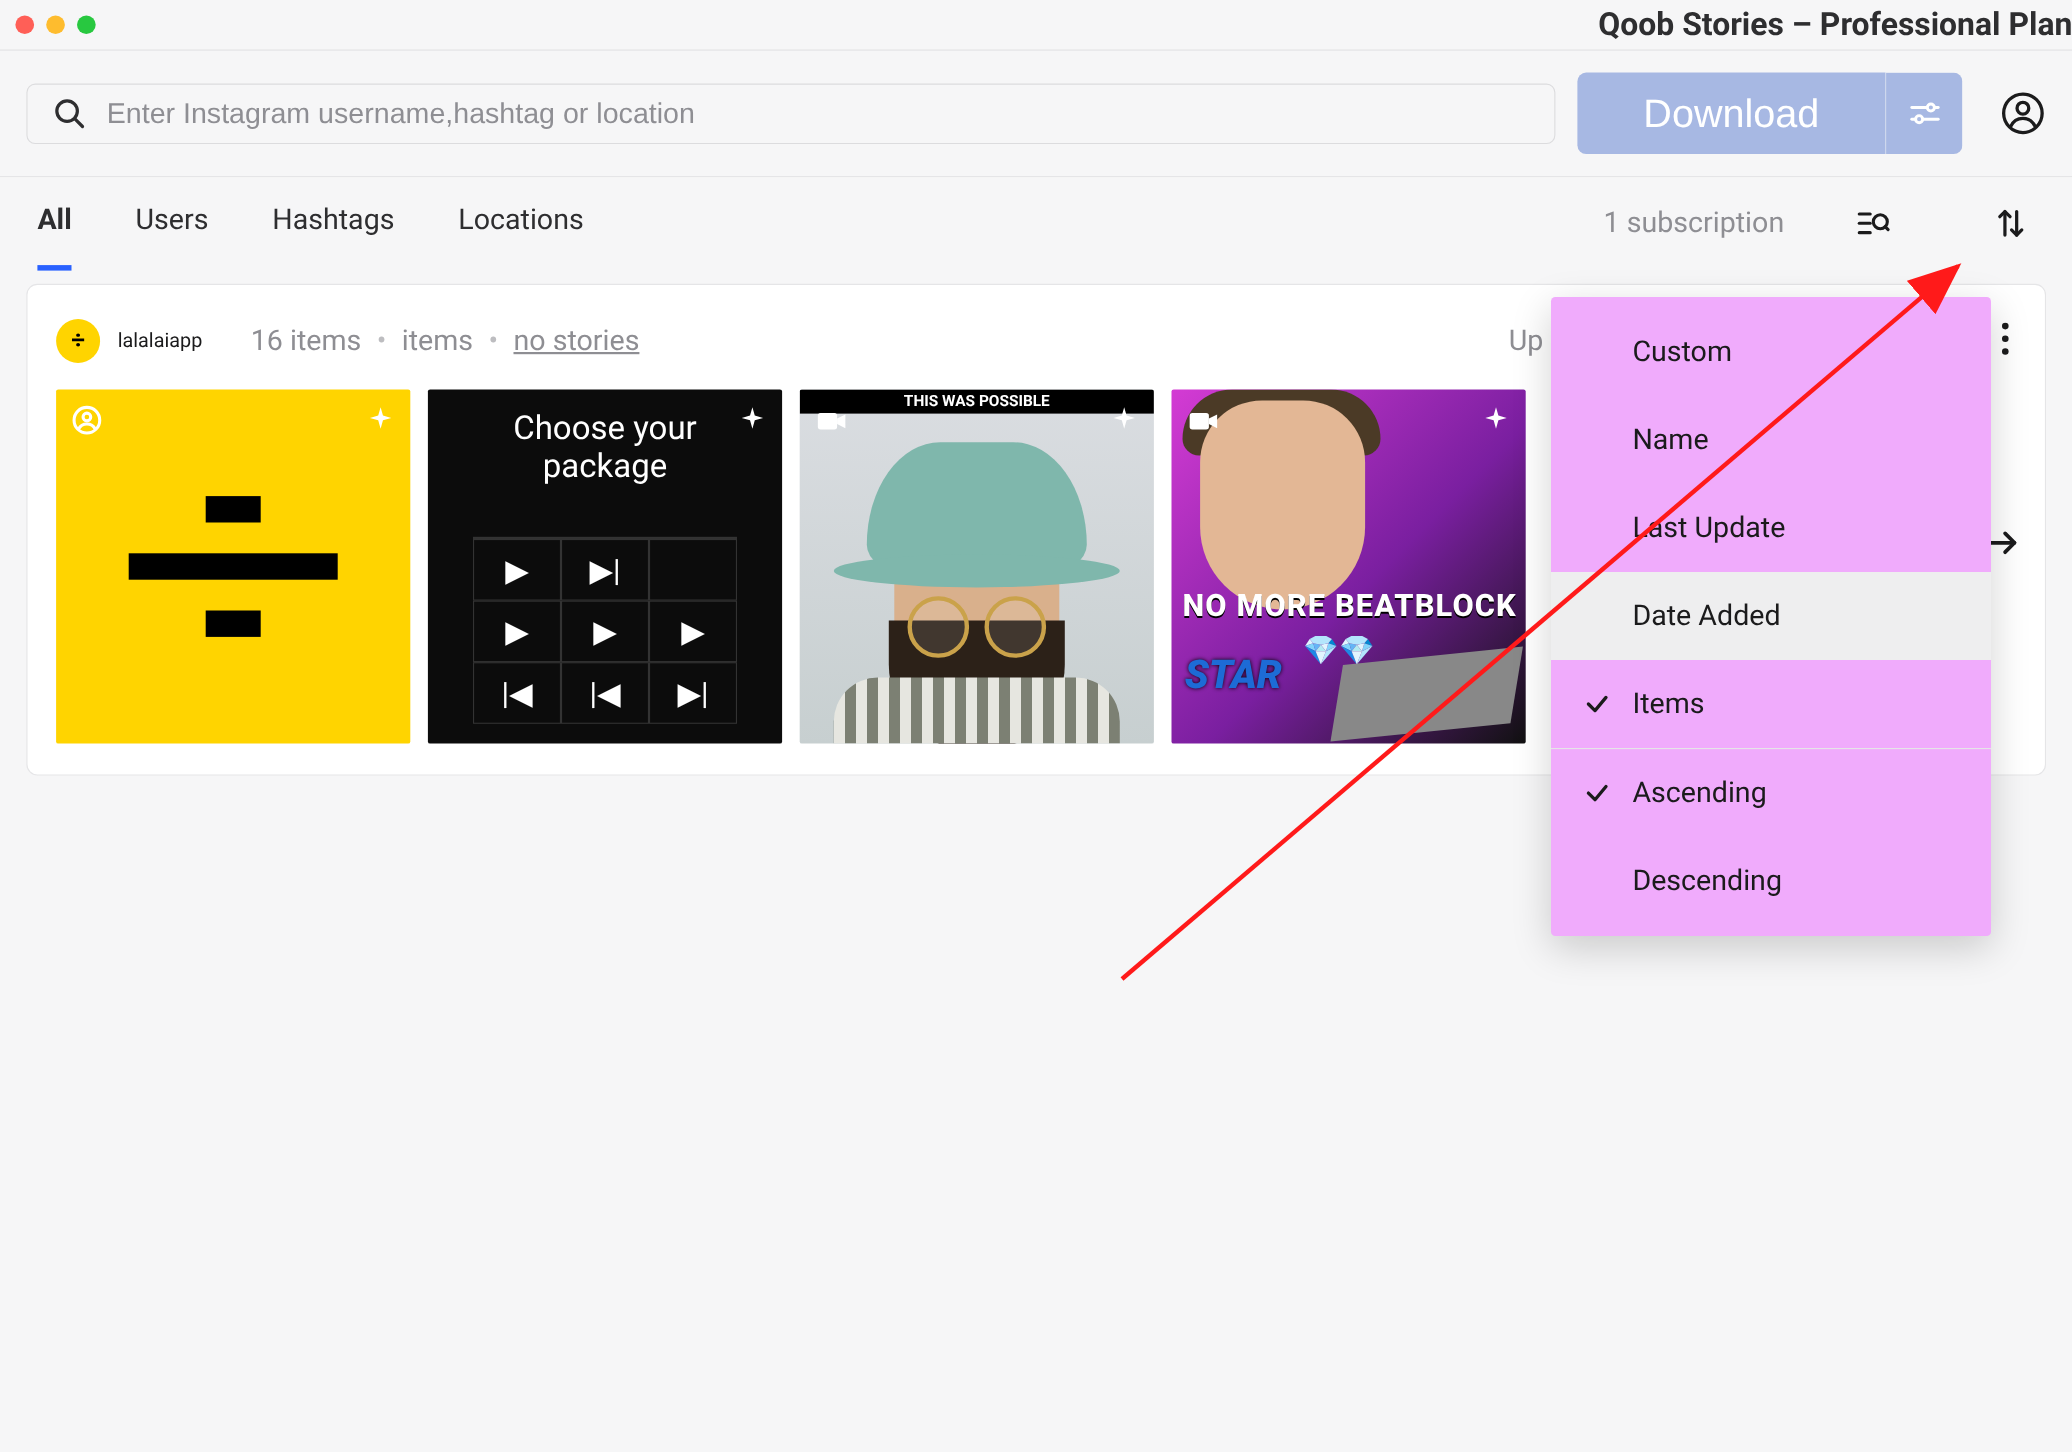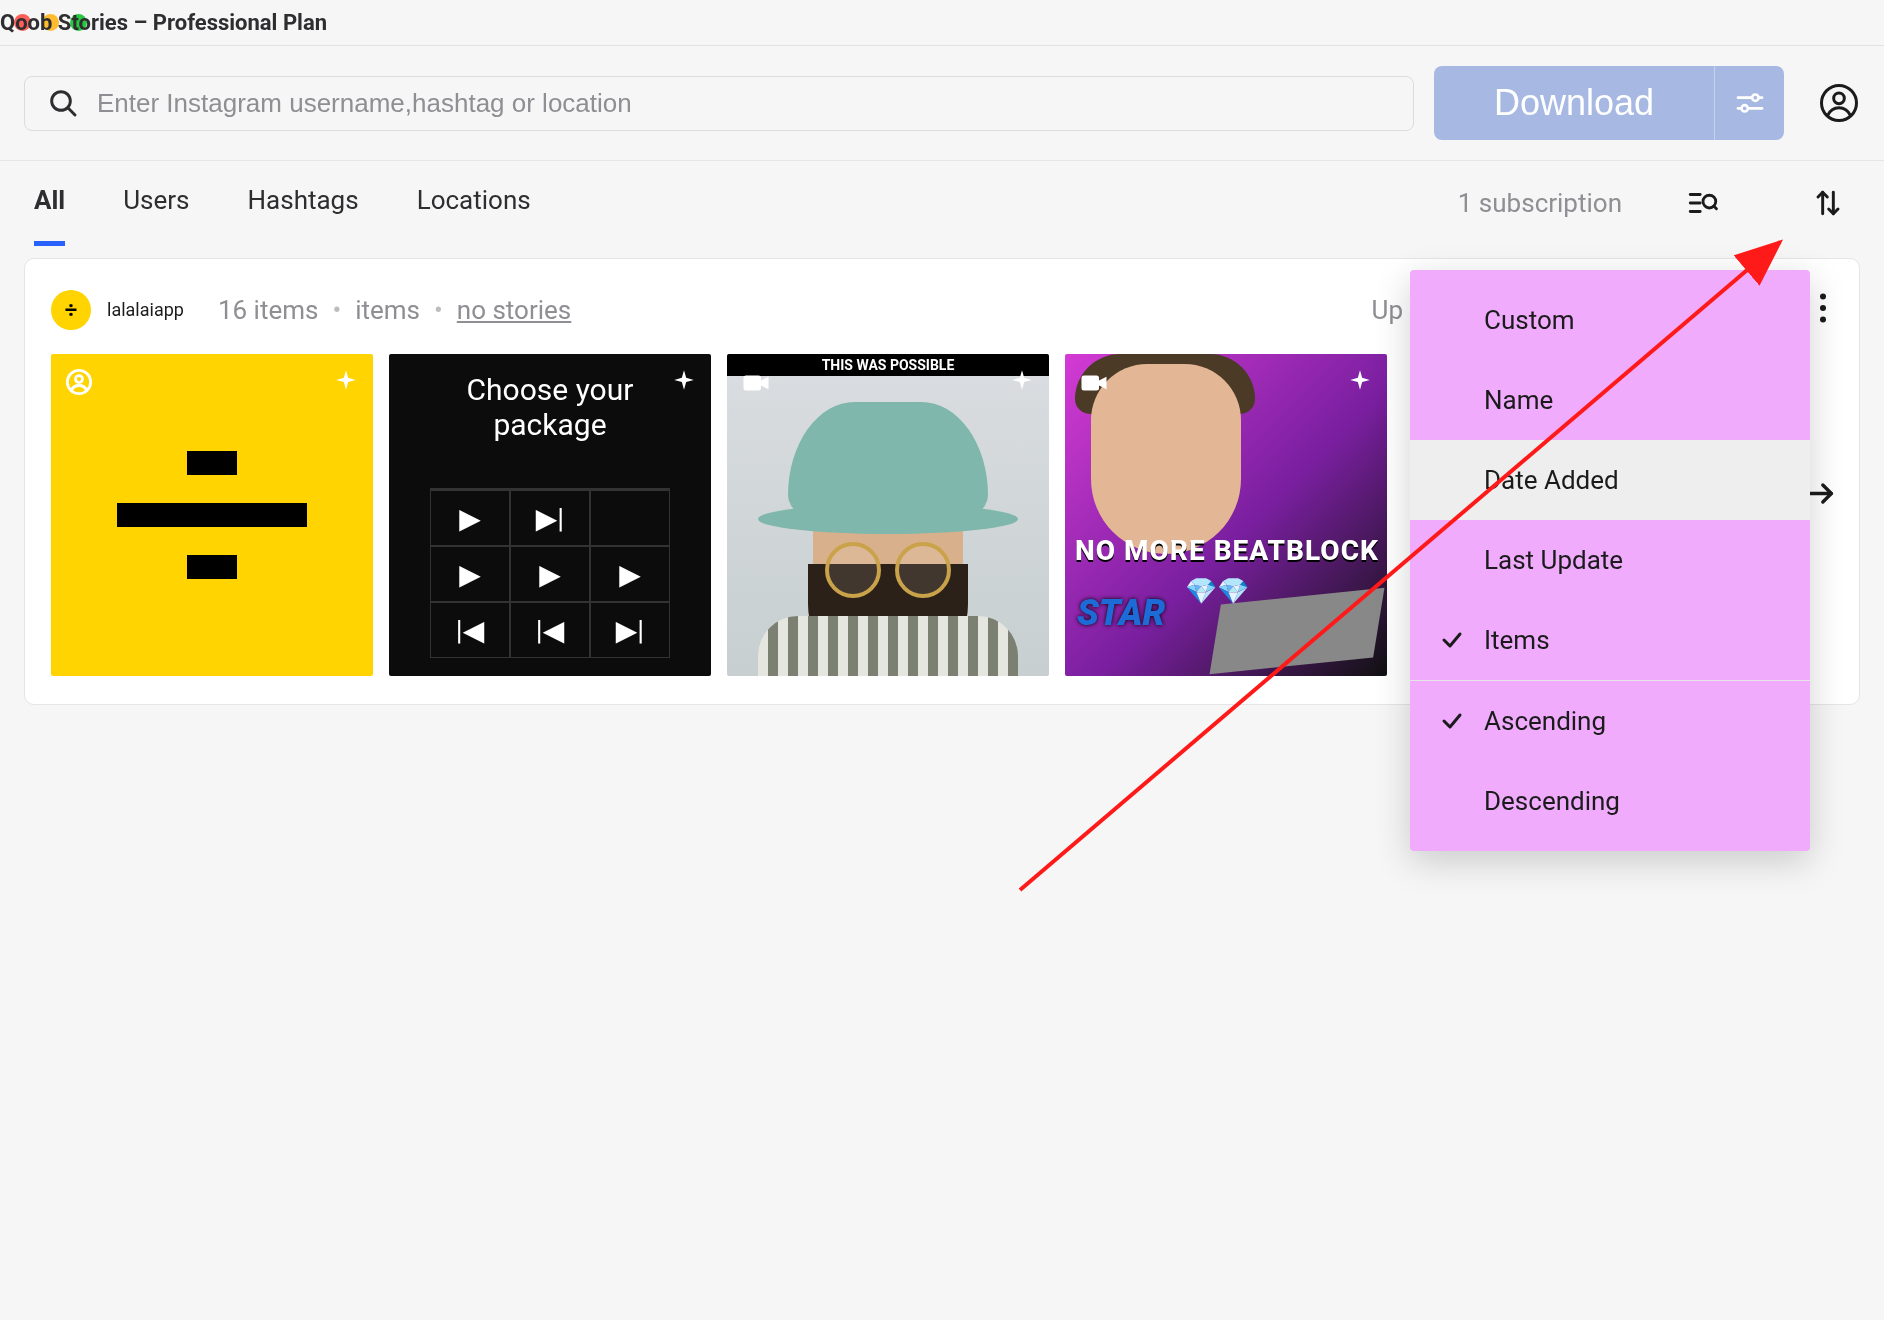--- a/index.html
+++ b/index.html
@@ -20,22 +20,22 @@
     background: #f6f6f7;
     padding: 0 14px;
     position: relative;
   }
   .traffic-lights { display: flex; gap: 11px; align-items: center; }
   .tl { width: 17px; height: 17px; border-radius: 50%; }
   .tl-close { background: #ff5f57; }
   .tl-min { background: #febc2e; }
   .tl-max { background: #28c840; }
   .win-title {
-    position: absolute; left: 0; right: 0; text-align: left;
-    font-weight: 700; color: #2e2e30; font-size: 22px; pointer-events: none;
+    position: absolute; left: 0; right: 0; text-align: right;
+    font-weight: 700; color: #2e2e30; font-size: 29px; pointer-events: none;
   }
   
   .toolbar {
     display: flex; align-items: center; gap: 20px;
     padding: 20px 24px;
     border-bottom: 1px solid #e5e5e7;
     background: #f6f6f7;
   }
   .search-box {
     flex: 1;
@@ -270,21 +270,21 @@
     </svg>
   </button>
 </div>
 
 <div class="content">
   <div class="card">
     <div class="card-header">
       <div class="avatar">÷</div>
       <div class="username">lalalaiapp</div>
       <div class="header-meta">
-        <span style="margin-left:18px;">16 items</span>
+        <span style="margin-left:28px;">16 items</span>
         <span class="dot">•</span>
         <span>items</span>
         <span class="dot">•</span>
         <span class="underline">no stories</span>
       </div>
       <div class="header-right">
         <span>Up</span>
         <button class="more-btn" style="margin-left:390px;">
           <svg width="8" height="30" viewBox="0 0 6 26" fill="#1b1b1c">
             <circle cx="3" cy="3" r="2.6"></circle>
@@ -396,27 +396,27 @@
 
 <div class="dropdown">
   <div class="dd-item">
     <span class="dd-check"></span>
       <span>Custom</span>
   </div>
   <div class="dd-item">
     <span class="dd-check"></span>
       <span>Name</span>
   </div>
+  <div class="dd-item">
+    <span class="dd-check"></span>
+      <span>Last Update</span>
+  </div>
   <div class="dd-item selected">
     <span class="dd-check"></span>
       <span>Date Added</span>
-  </div>
-  <div class="dd-item">
-    <span class="dd-check"></span>
-      <span>Last Update</span>
   </div>
   <div class="dd-item">
     <span class="dd-check">
       <svg width="24" height="24" viewBox="0 0 24 24" fill="none" stroke="#1b1b1c" stroke-width="3" stroke-linecap="round" stroke-linejoin="round">
           <polyline points="4 12 10 18 20 6"></polyline>
         </svg>
     </span>
     <span>Items</span>
   </div>
   <div class="dd-sep"></div>

